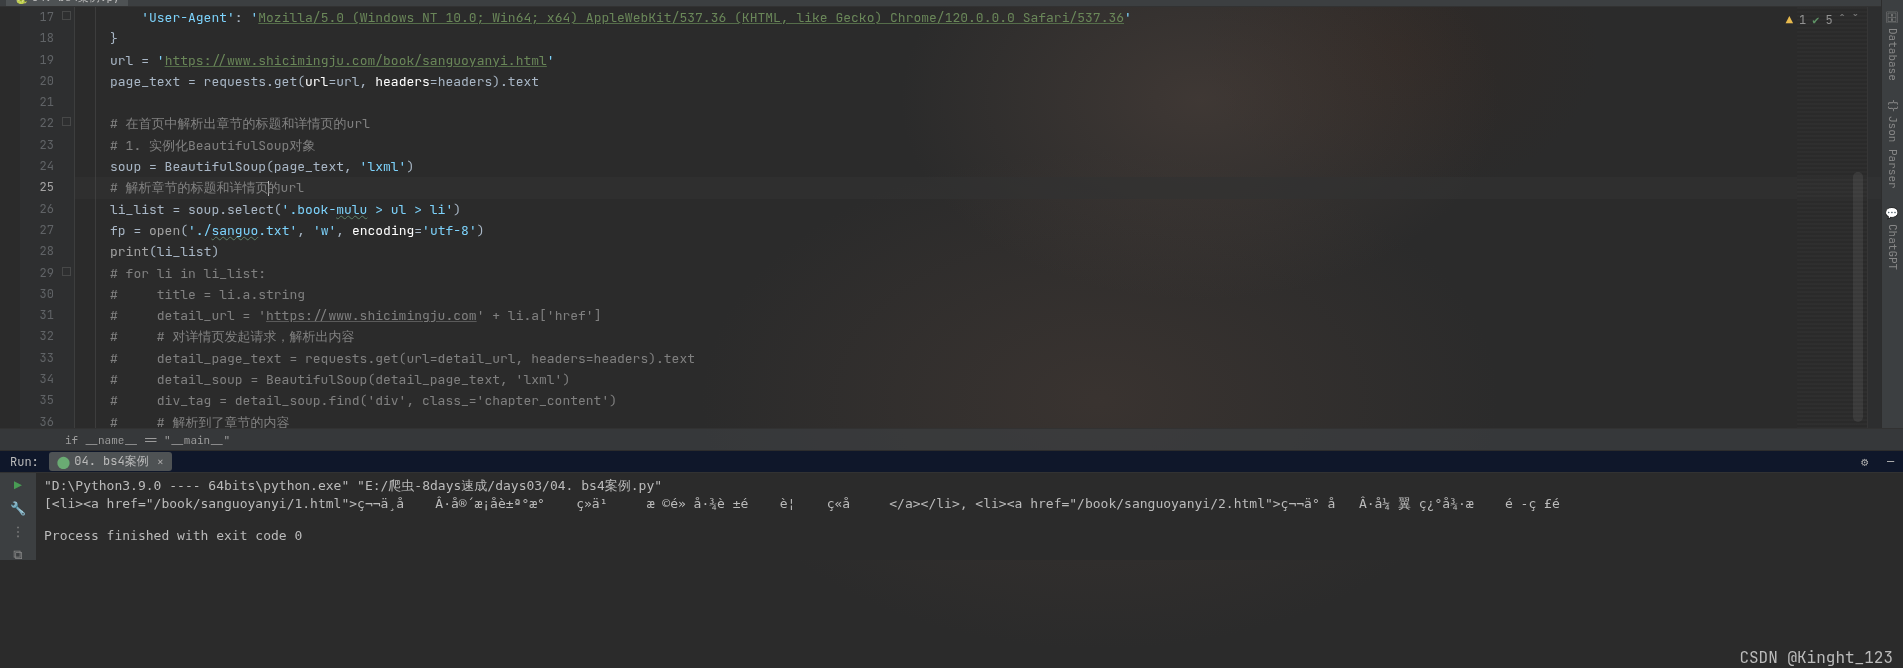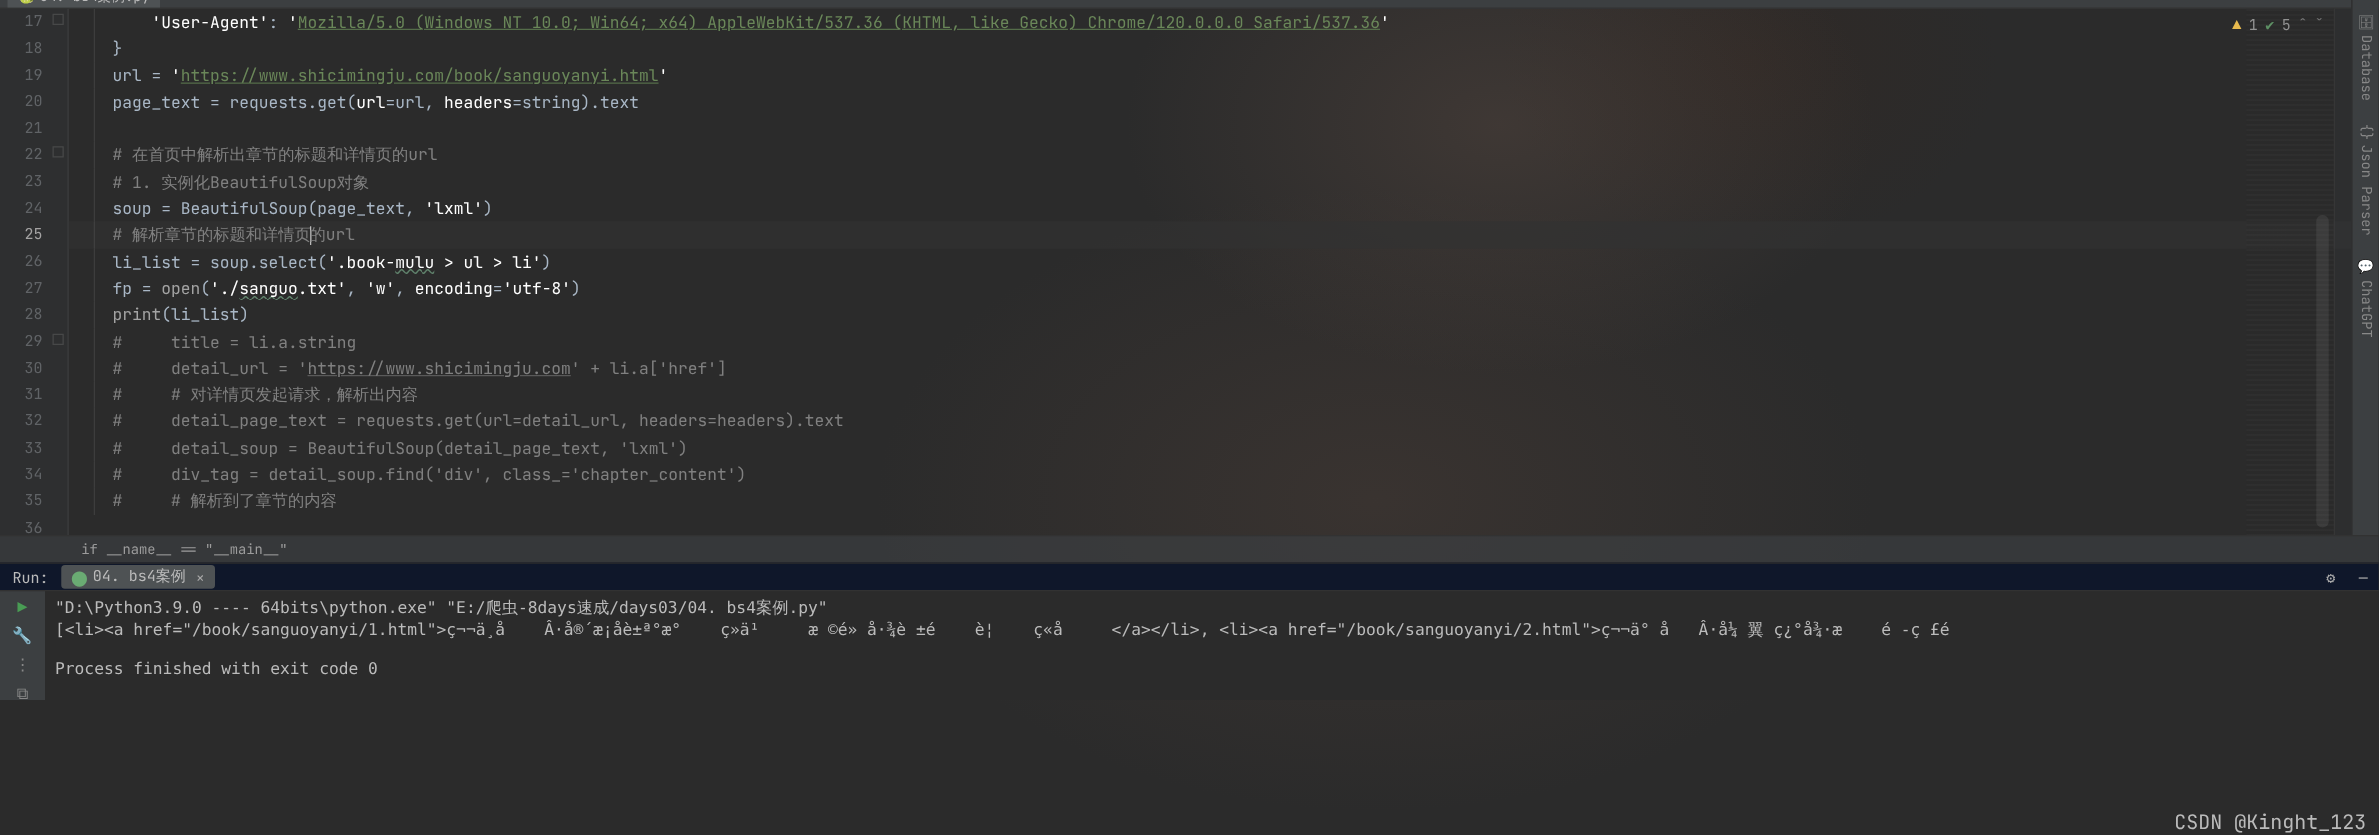--- a/index.html
+++ b/index.html
@@ -13,37 +13,37 @@
     radial-gradient(ellipse 300px 200px at 1200px 100px, rgba(100,80,70,0.35), transparent),
     radial-gradient(ellipse 400px 250px at 1100px 400px, rgba(90,70,60,0.3), transparent),
     radial-gradient(ellipse 200px 150px at 1400px 50px, rgba(50,40,35,0.6), transparent),
     linear-gradient(#2b2b2b,#2b2b2b);
 }
 .tab-strip {
   height:7px; background:#3c3f41; border-bottom:1px solid #323232;
   display:flex; align-items:flex-end; font-size:11px; color:#bbb; padding-left:6px;
 }
 .tab { background:#4e5254; padding:1px 8px; border-radius:3px 3px 0 0; display:flex; gap:4px; align-items:center;}
-.editor-area { position:relative; display:flex; height:421px; }
+.editor-area { position:relative; display:flex; height:421px;margin-left:20px; }
 .gutter {
   width:55px; background:rgba(49,51,53,0.5); text-align:right;
   color:#606366; font-size:12px; padding-top:0px; user-select:none;
   border-right:1px solid rgba(85,85,85,0.4); flex-shrink:0;
 }
 .gutter-line { height:21.3px; line-height:21.3px; padding-right:20px; position:relative;}
 .gutter-line.current { color:#a4a3a3; }
 .fold-mark { position:absolute; right:3px; top:4px; width:9px; height:9px; border:1px solid #6e6e6e; opacity:.4;}
 .code-col { flex:1; position:relative; overflow:hidden; }
 .code-line {
   height:21.3px; line-height:21.3px; white-space:pre;
   padding-left:35px; font-size:13px; position:relative;
 }
 .code-line.current { background:rgba(50,50,50,0.7); }
 .indent-guide { position:absolute; top:0; bottom:0; width:1px; background:rgba(80,80,80,0.5); left:20px;}
-.s-str { color:#ffffff; }
+.s-str { color:#7dd3fc; }
 .s-fn { color:#a3a3a3; }
 .s-par { color:#ffffff; }
 .s-com { color:#808080; }
 .s-url { color:#6a8759; text-decoration:underline #556d4a; }
 .s-gv { color:#a9b7c6;}
 .s-op { color:#a9b7c6;}
 .s-typo { text-decoration: underline wavy #5f826b 1px; text-decoration-skip-ink:none;}
 .cursor { display:inline-block; width:1px; height:15px; background:#bbb; vertical-align:middle; margin:0 -1px;}
 .right-rail {
   position:absolute; right:0; top:7px; width:36px; height:421px;
@@ -129,29 +129,30 @@
       <div class="gutter-line">32</div>
       <div class="gutter-line">33</div>
       <div class="gutter-line">34</div>
       <div class="gutter-line">35</div>
       <div class="gutter-line">36</div>
     </div>
   <div class="code-col" id="code">
       <div class="code-line"><div class="indent-guide"></div><span>    </span><span class="s-str">'User-Agent'</span><span class="s-op">: </span><span class="s-str">'</span><span class="s-url">Mozilla/5.0 (Windows NT 10.0; Win64; x64) AppleWebKit/537.36 (KHTML, like Gecko) Chrome/120.0.0.0 Safari/537.36</span><span class="s-str">'</span></div>
       <div class="code-line"><div class="indent-guide"></div><span></span><span class="s-op">}</span></div>
       <div class="code-line"><div class="indent-guide"></div><span></span><span class="s-gv">url = </span><span class="s-str">'</span><span class="s-url">https://www.shicimingju.com/book/sanguoyanyi.html</span><span class="s-str">'</span></div>
-      <div class="code-line"><div class="indent-guide"></div><span></span><span class="s-gv">page_text = requests.get(</span><span class="s-par">url</span><span class="s-gv">=url, </span><span class="s-par">headers</span><span class="s-gv">=string).text</span></div>
+      <div class="code-line"><div class="indent-guide"></div><span></span><span class="s-gv">page_text = requests.get(</span><span class="s-par">url</span><span class="s-gv">=url, </span><span class="s-par">headers</span><span class="s-gv">=headers).text</span></div>
       <div class="code-line"><div class="indent-guide"></div><span></span></div>
       <div class="code-line"><div class="indent-guide"></div><span></span><span class="s-com"># 在首页中解析出章节的标题和详情页的url</span></div>
       <div class="code-line"><div class="indent-guide"></div><span></span><span class="s-com"># 1. 实例化BeautifulSoup对象</span></div>
       <div class="code-line"><div class="indent-guide"></div><span></span><span class="s-gv">soup = BeautifulSoup(page_text, </span><span class="s-str">'lxml'</span><span class="s-gv">)</span></div>
       <div class="code-line current"><div class="indent-guide"></div><span></span><span class="s-com"># 解析章节的标题和详情页</span><span class="cursor"></span><span class="s-com">的url</span></div>
       <div class="code-line"><div class="indent-guide"></div><span></span><span class="s-gv">li_list = soup.select(</span><span class="s-str">'.book-</span><span class="s-str s-typo">mulu</span><span class="s-str"> &gt; ul &gt; li'</span><span class="s-gv">)</span></div>
       <div class="code-line"><div class="indent-guide"></div><span></span><span class="s-gv">fp = </span><span class="s-fn">open</span><span class="s-gv">(</span><span class="s-str">'./</span><span class="s-str s-typo">sanguo</span><span class="s-str">.txt'</span><span class="s-gv">, </span><span class="s-str">'w'</span><span class="s-gv">, </span><span class="s-par">encoding</span><span class="s-gv">=</span><span class="s-str">'utf-8'</span><span class="s-gv">)</span></div>
       <div class="code-line"><div class="indent-guide"></div><span></span><span class="s-fn">print</span><span class="s-gv">(</span><span class="s-gv">li_list</span><span class="s-gv">)</span></div>
+      <div class="code-line"><div class="indent-guide"></div><span></span><span class="s-com"># for li in li_list:</span></div>
       <div class="code-line"><div class="indent-guide"></div><span></span><span class="s-com">#     title = li.a.string</span></div>
       <div class="code-line"><div class="indent-guide"></div><span></span><span class="s-com">#     detail_url = '</span><span class="s-com" style="text-decoration: underline rgb(90, 90, 90);">https://www.shicimingju.com</span><span class="s-com">' + li.a['href']</span></div>
       <div class="code-line"><div class="indent-guide"></div><span></span><span class="s-com">#     # 对详情页发起请求，解析出内容</span></div>
       <div class="code-line"><div class="indent-guide"></div><span></span><span class="s-com">#     detail_page_text = requests.get(url=detail_url, headers=headers).text</span></div>
       <div class="code-line"><div class="indent-guide"></div><span></span><span class="s-com">#     detail_soup = BeautifulSoup(detail_page_text, 'lxml')</span></div>
       <div class="code-line"><div class="indent-guide"></div><span></span><span class="s-com">#     div_tag = detail_soup.find('div', class_='chapter_content')</span></div>
       <div class="code-line"><div class="indent-guide"></div><span></span><span class="s-com">#     # 解析到了章节的内容</span></div>
     </div>
   <div class="vscroll"></div>
 </div>

